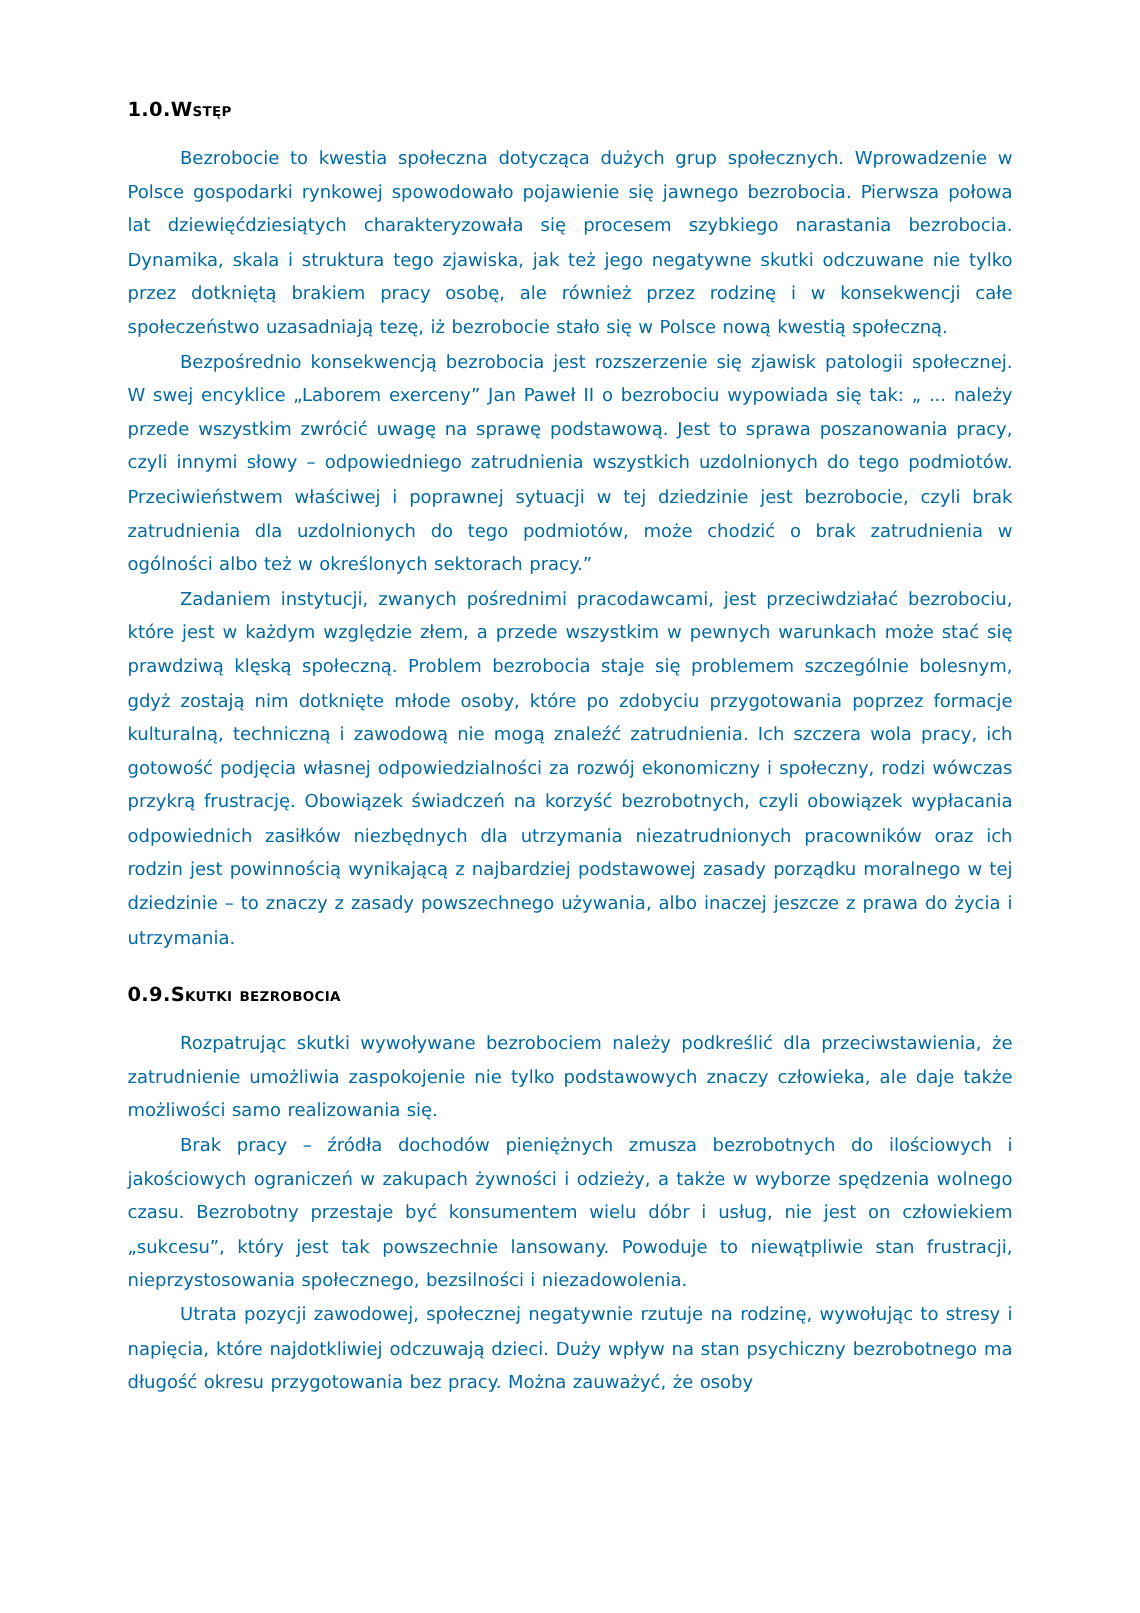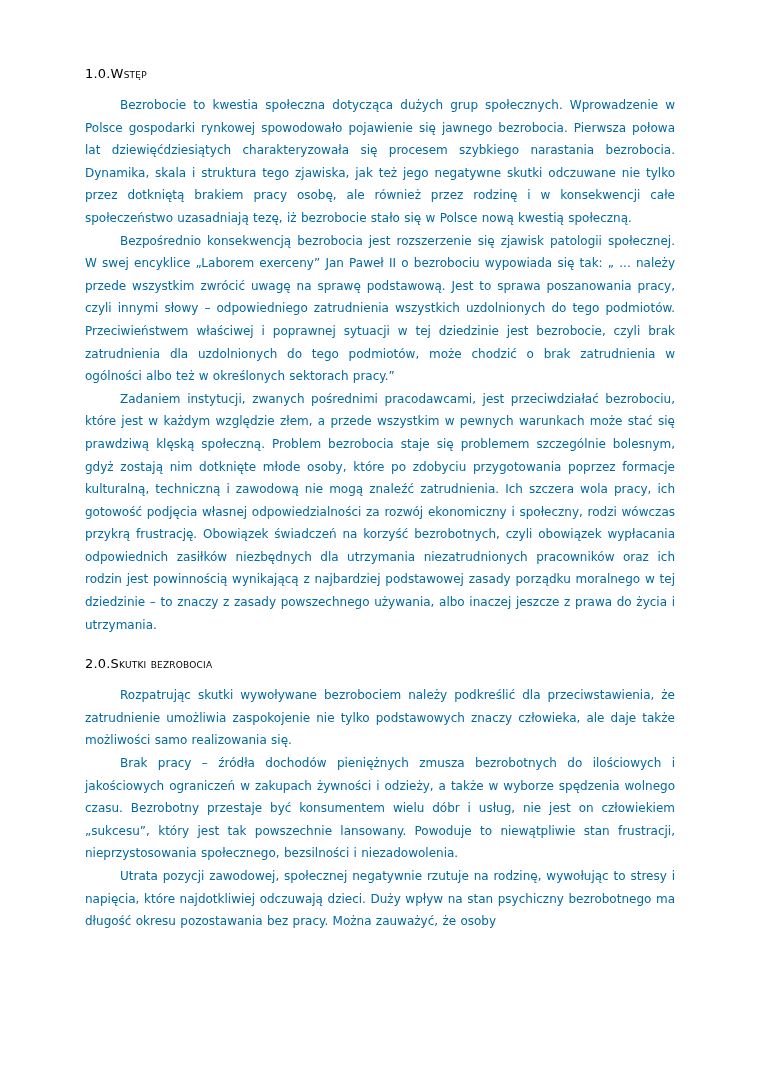--- a/index.html
+++ b/index.html
@@ -12,21 +12,21 @@
   }
   .page {
     width: 760px;
     height: 1075px;
     background: #ffffff;
     color: #000000;
     padding: 62px 85px 0 85px;
   }
   .doc-heading {
     font-size: 13px;
-    font-weight: normal;
+    font-weight: bold;
     font-variant: small-caps;
     letter-spacing: 0.2px;
     line-height: 23px;
     margin: 0 0 9px 0;
     color: #000000;
   }
   .section-2 .doc-heading {
     margin-top: 16px;
   }
   .doc-paragraph {
@@ -44,19 +44,19 @@
 <div class="page">
 
   <section class="section-1">
     <h2 class="doc-heading">1.0.Wstęp</h2>
     <p class="doc-paragraph">Bezrobocie to kwestia społeczna dotycząca dużych grup społecznych. Wprowadzenie w Polsce gospodarki rynkowej spowodowało pojawienie się jawnego bezrobocia. Pierwsza połowa lat dziewięćdziesiątych charakteryzowała się procesem szybkiego narastania bezrobocia. Dynamika, skala i struktura tego zjawiska, jak też jego negatywne skutki odczuwane nie tylko przez dotkniętą brakiem pracy osobę, ale również przez rodzinę i w konsekwencji całe społeczeństwo uzasadniają tezę, iż bezrobocie stało się w Polsce nową kwestią społeczną.</p>
     <p class="doc-paragraph">Bezpośrednio konsekwencją bezrobocia jest rozszerzenie się zjawisk patologii społecznej. W swej encyklice „Laborem exerceny” Jan Paweł II o bezrobociu wypowiada się tak: „ ... należy przede wszystkim zwrócić uwagę na sprawę podstawową. Jest to sprawa poszanowania pracy, czyli innymi słowy – odpowiedniego zatrudnienia wszystkich uzdolnionych do tego podmiotów. Przeciwieństwem właściwej i poprawnej sytuacji w tej dziedzinie jest bezrobocie, czyli brak zatrudnienia dla uzdolnionych do tego podmiotów, może chodzić o brak zatrudnienia w ogólności albo też w określonych sektorach pracy.”</p>
     <p class="doc-paragraph">Zadaniem instytucji, zwanych pośrednimi pracodawcami, jest przeciwdziałać bezrobociu, które jest w każdym względzie złem, a przede wszystkim w pewnych warunkach może stać się prawdziwą klęską społeczną. Problem bezrobocia staje się problemem szczególnie bolesnym, gdyż zostają nim dotknięte młode osoby, które po zdobyciu przygotowania poprzez formacje kulturalną, techniczną i zawodową nie mogą znaleźć zatrudnienia. Ich szczera wola pracy, ich gotowość podjęcia własnej odpowiedzialności za rozwój ekonomiczny i społeczny, rodzi wówczas przykrą frustrację. Obowiązek świadczeń na korzyść bezrobotnych, czyli obowiązek wypłacania odpowiednich zasiłków niezbędnych dla utrzymania niezatrudnionych pracowników oraz ich rodzin jest powinnością wynikającą z najbardziej podstawowej zasady porządku moralnego w tej dziedzinie – to znaczy z zasady powszechnego używania, albo inaczej jeszcze z prawa do życia i utrzymania.</p>
   </section>
 
   <section class="section-2">
-    <h2 class="doc-heading">2.0.Skutki bezrobocia</h2>
+    <h2 class="doc-heading">0.9.Skutki bezrobocia</h2>
     <p class="doc-paragraph">Rozpatrując skutki wywoływane bezrobociem należy podkreślić dla przeciwstawienia, że zatrudnienie umożliwia zaspokojenie nie tylko podstawowych znaczy człowieka, ale daje także możliwości samo realizowania się.</p>
     <p class="doc-paragraph">Brak pracy – źródła dochodów pieniężnych zmusza bezrobotnych do ilościowych i jakościowych ograniczeń w zakupach żywności i odzieży, a także w wyborze spędzenia wolnego czasu. Bezrobotny przestaje być konsumentem wielu dóbr i usług, nie jest on człowiekiem „sukcesu”, który jest tak powszechnie lansowany. Powoduje to niewątpliwie stan frustracji, nieprzystosowania społecznego, bezsilności i niezadowolenia.</p>
-    <p class="doc-paragraph">Utrata pozycji zawodowej, społecznej negatywnie rzutuje na rodzinę, wywołując to stresy i napięcia, które najdotkliwiej odczuwają dzieci. Duży wpływ na stan psychiczny bezrobotnego ma długość okresu pozostawania bez pracy. Można zauważyć, że osoby</p>
+    <p class="doc-paragraph">Utrata pozycji zawodowej, społecznej negatywnie rzutuje na rodzinę, wywołując to stresy i napięcia, które najdotkliwiej odczuwają dzieci. Duży wpływ na stan psychiczny bezrobotnego ma długość okresu przygotowania bez pracy. Można zauważyć, że osoby</p>
   </section>
 
 </div>
 
 </body></html>

